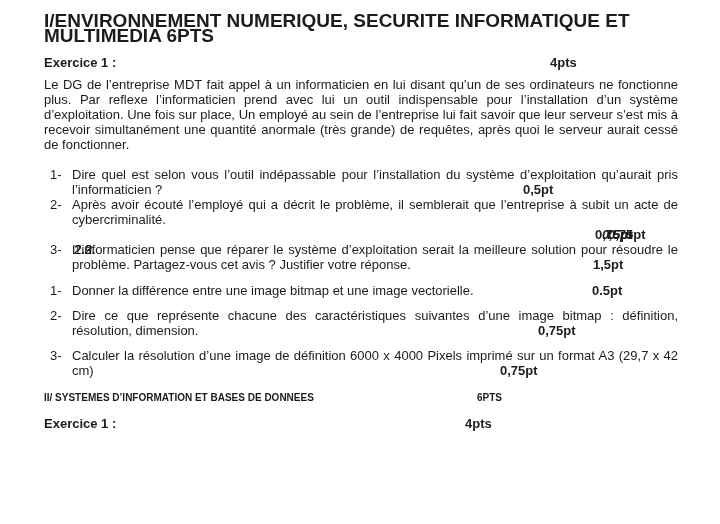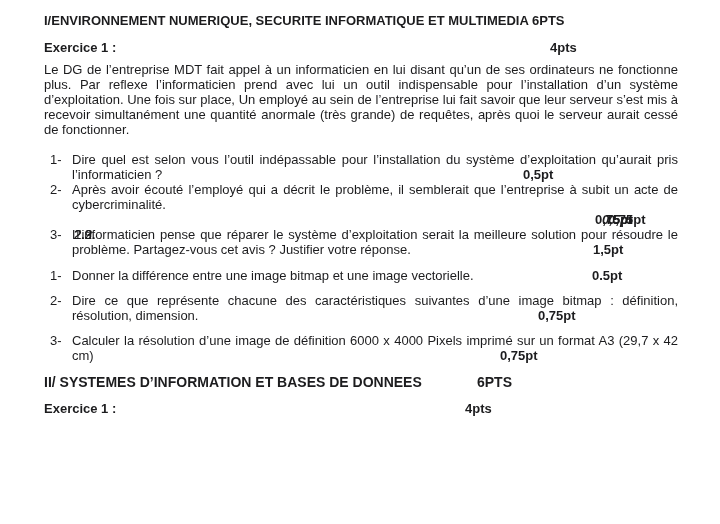--- a/index.html
+++ b/index.html
@@ -17,21 +17,21 @@
     color: #1c1c1e;
   }
   .page {
     box-sizing: border-box;
     width: 720px;
     height: 524px;
     padding: 13px 42px 0 44px;
   }
   .doc-title {
     font-weight: bold;
-    font-size: 13px;
+    font-size: 19px;
     line-height: 15px;
   }
   .ex-header {
     position: relative;
     font-weight: bold;
     margin-top: 12px;
     line-height: 15px;
   }
   .ex-header .u {
     text-underline-offset: 2px;
@@ -61,21 +61,21 @@
   }
   .pts {
     position: absolute;
     bottom: 0;
     font-weight: bold;
     white-space: nowrap;
   }
   .sec2-title {
     position: relative;
     font-weight: bold;
-    font-size: 14px;
+    font-size: 10px;
     margin-top: 12px;
   }
   .mt15 { margin-top: 15px; }
   .mt11 { margin-top: 11px; }
   .mt10 { margin-top: 10px; }
   .mt7  { margin-top: 7px; }
   .mt6  { margin-top: 6px; }
   .mt5  { margin-top: 5px; font-style: italic; }
 </style>
 </head>

